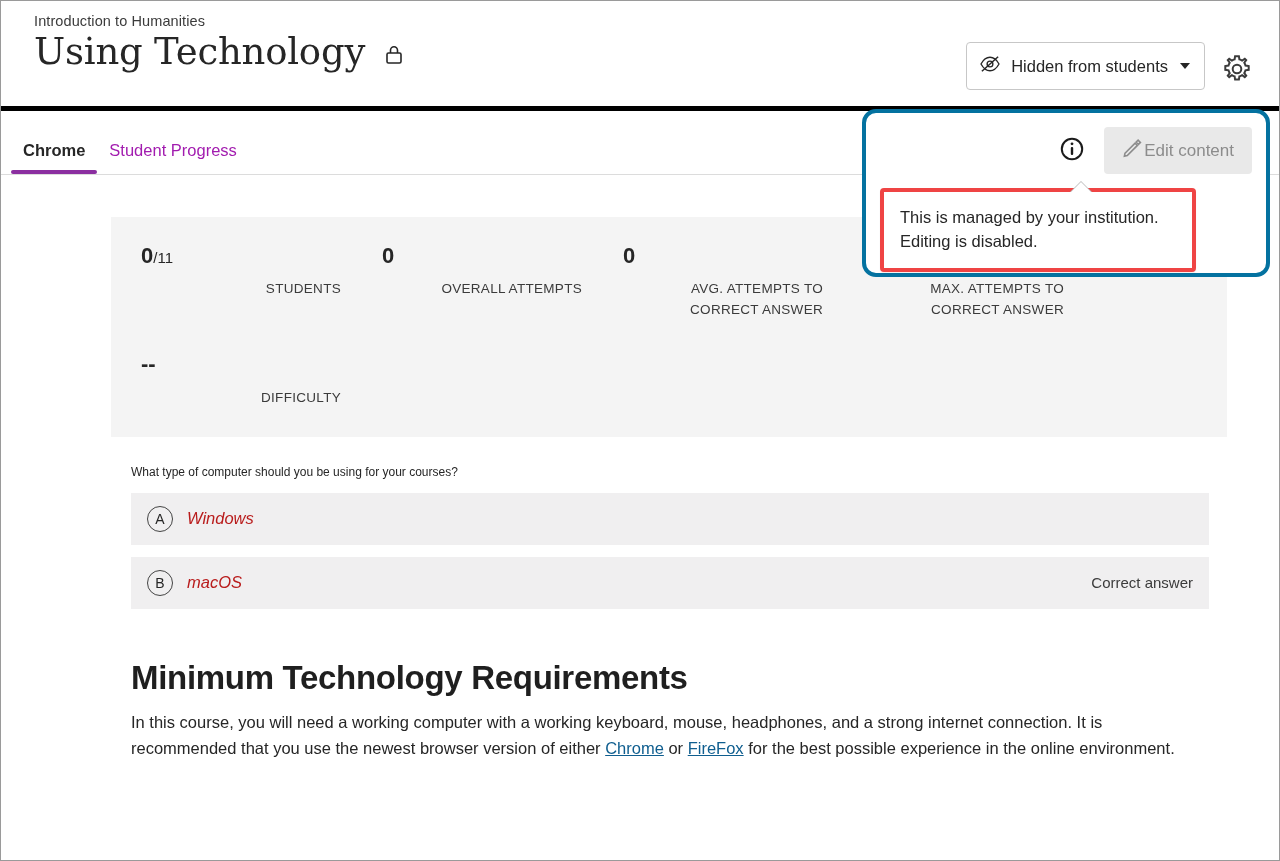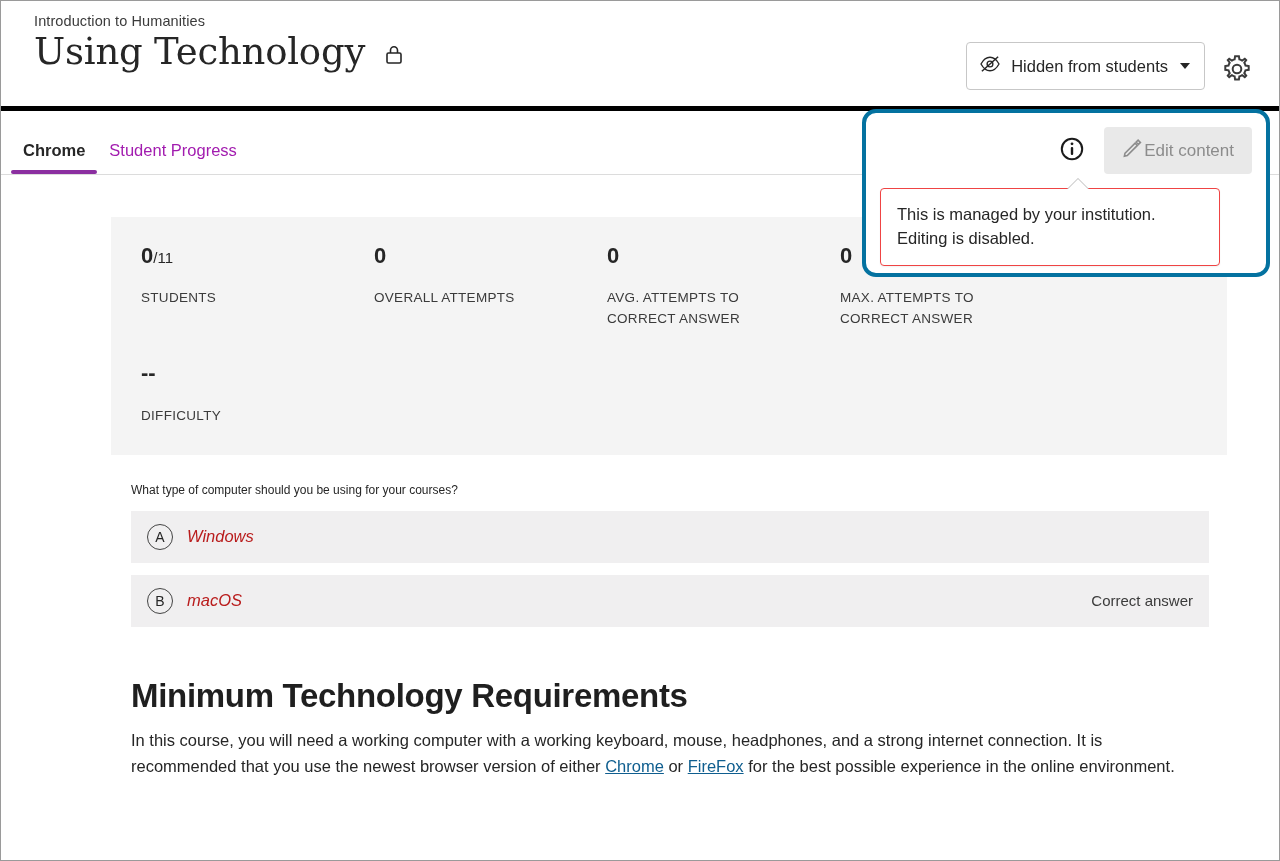--- a/index.html
+++ b/index.html
@@ -149,22 +149,22 @@
     border-radius: 4px;
     color: #8c8c8c;
     font-size: 17px;
     padding: 11px 18px;
     cursor: default;
   }
   .tooltip {
     position: absolute;
     top: 75px;
     left: 14px;
-    width: 340px;
-    border: 1px solid #ef4444;
+    width: 316px;
+    border: 4px solid #ef4444;
     border-radius: 4px;
     background: #ffffff;
     padding: 14px 16px;
     font-size: 16.5px;
     line-height: 1.45;
     color: #262626;
     box-shadow: 0 1px 2px rgba(0,0,0,.06);
   }
   .tooltip .arrow-outer,
   .tooltip .arrow-inner {
@@ -192,40 +192,41 @@
     padding: 26px 30px 28px 30px;
   }
   .kc-title {
     font-size: 22.5px;
     font-weight: bold;
     color: #262626;
     margin: 0 0 22px 0;
   }
   .stats {
     display: flex;
-    gap: 0;
+    gap: 8px;
   }
   .stat { width: 233px; }
   .stat-value {
     font-size: 22px;
     font-weight: bold;
     color: #262626;
     line-height: 1.2;
   }
   .stat-value .denom {
     font-size: 15px;
     font-weight: normal;
   }
   .stat-label {
     font-size: 13.5px;
     color: #3b3b3b;
     letter-spacing: .3px;
-    margin-top: 19px;
+    margin-top: 10px;
     line-height: 1.55;
     max-width: 200px;
+    text-align: right;
   }
   .stats-second { margin-top: 30px; }
 
   .question {
     margin: 28px 70px 0 130px;
     font-size: 12px;
     color: #262626;
   }
   .answers { margin: 14px 70px 0 130px; }
   .answer {

